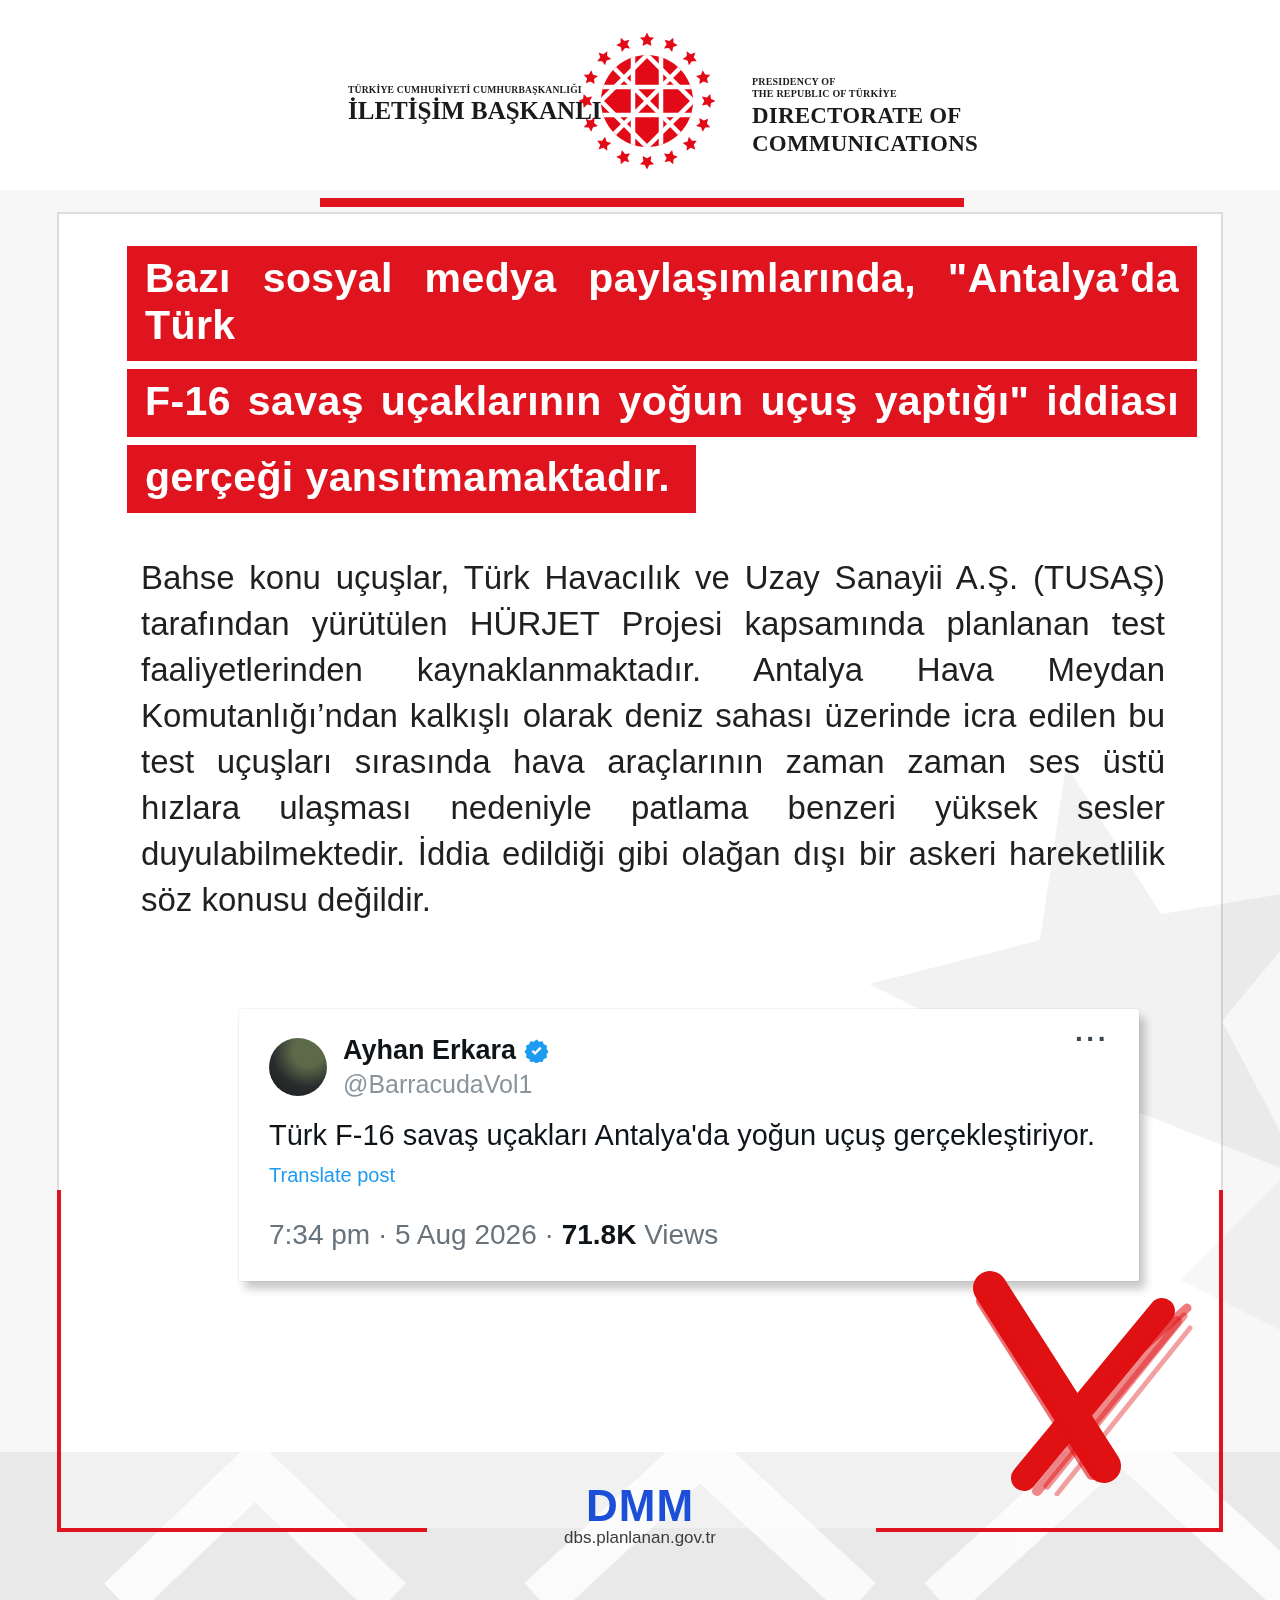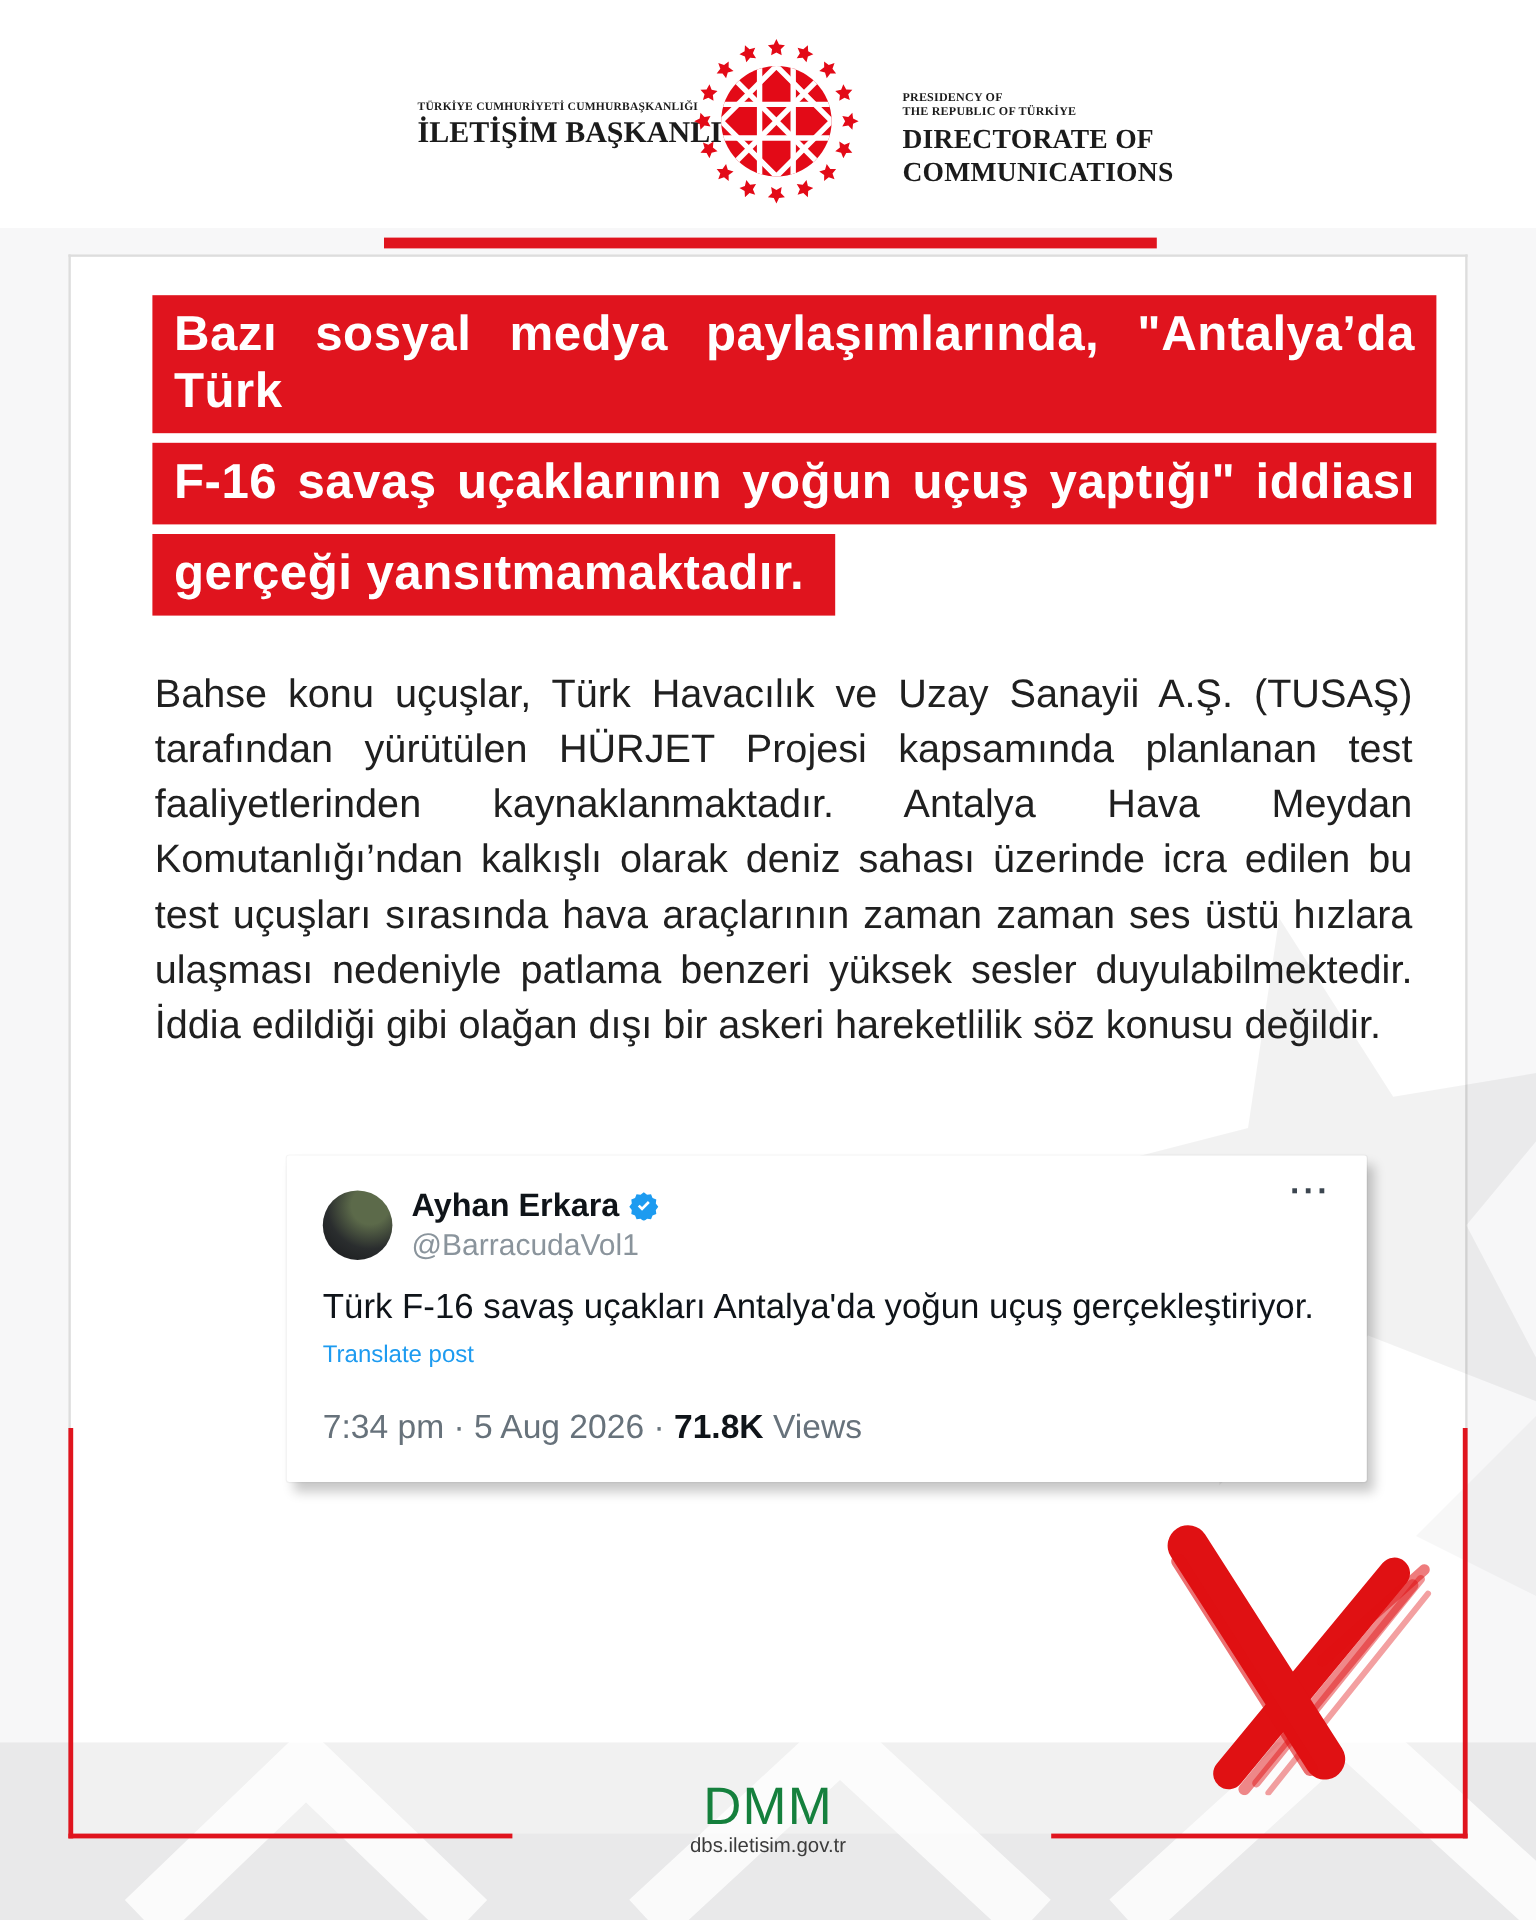--- a/index.html
+++ b/index.html
@@ -37,21 +37,21 @@
 
   .card-inner{position:relative;z-index:3;padding:32px 24px 0 25px;}
 
   .headline{margin:0;}
   .headline-line{background:#e0141e;color:#ffffff;font-weight:700;font-size:41px;
     letter-spacing:.4px;padding:9px 18px 12px 18px;margin-bottom:8px;}
   .headline-line.full{text-align:justify;text-align-last:justify;}
   .headline-line.short{display:inline-block;padding-right:26px;}
 
   .body-text{margin:34px 20px 0 2px;color:#202020;font-size:33px;line-height:46px;text-align:justify;}
-  .body-text p{margin:0;}
+  .body-text p{margin:12px;}
   .body-text p + p{margin-top:46px;}
 
   
   .tweet{position:relative;margin:86px 0 0 112px;width:900px;box-sizing:border-box;
     background:#ffffff;padding:26px 30px 30px 30px;border-radius:2px;
     box-shadow:0 0 0 1px rgba(0,0,0,.04), 6px 8px 10px rgba(0,0,0,.22);}
   .tweet-header{display:flex;align-items:center;}
   .avatar{width:58px;height:58px;border-radius:50%;flex:0 0 58px;
     background:radial-gradient(circle at 68% 22%, #5c6a4a 0 26%, #2a2d2e 60%, #17181a 100%);}
   .tweet-id{margin-left:16px;}
@@ -63,21 +63,21 @@
     letter-spacing:2px;cursor:pointer;}
   .tweet-text{margin-top:20px;font-size:29px;color:#0f1419;}
   .tweet-translate{margin-top:12px;font-size:20px;color:#1d9bf0;cursor:pointer;display:inline-block;}
   .tweet-meta{margin-top:32px;font-size:28px;color:#67727b;}
   .tweet-meta b{color:#0f1419;font-weight:700;}
 
   .redx{position:absolute;left:893px;top:1042px;width:250px;height:240px;z-index:5;pointer-events:none;}
 
   
   .footer{position:absolute;left:0;top:1486px;width:1280px;text-align:center;z-index:6;}
-  .dmm{font-size:44px;font-weight:400;letter-spacing:1px;color:#15803d;line-height:40px;}
+  .dmm{font-size:44px;font-weight:700;letter-spacing:1px;color:#1d4ed8;line-height:40px;}
   .dmm-url{font-size:17px;color:#3c3c3c;margin-top:2px;}
 </style>
 </head>
 <body>
 
 <div class="page">
 
   <div class="header">
     <div class="logo-left">
       <div class="small">TÜRKİYE CUMHURİYETİ CUMHURBAŞKANLIĞI</div>
@@ -187,16 +187,16 @@
     <g stroke="#ffffff" stroke-width="46" fill="none" opacity="0.8">
       <path d="M540,1600 L700,1452 L860,1600"></path>
       <path d="M940,1600 L1120,1436 L1300,1600"></path>
       <path d="M120,1600 L255,1470 L390,1600"></path>
     </g>
     <polygon points="1180,1280 1280,1180 1280,1330" fill="#000000" opacity="0.03"></polygon>
   </svg>
 
   <div class="footer">
     <div class="dmm">DMM</div>
-    <div class="dmm-url">dbs.iletisim.gov.tr</div>
+    <div class="dmm-url">dbs.planlanan.gov.tr</div>
   </div>
 
 </div>
 
 </body></html>

